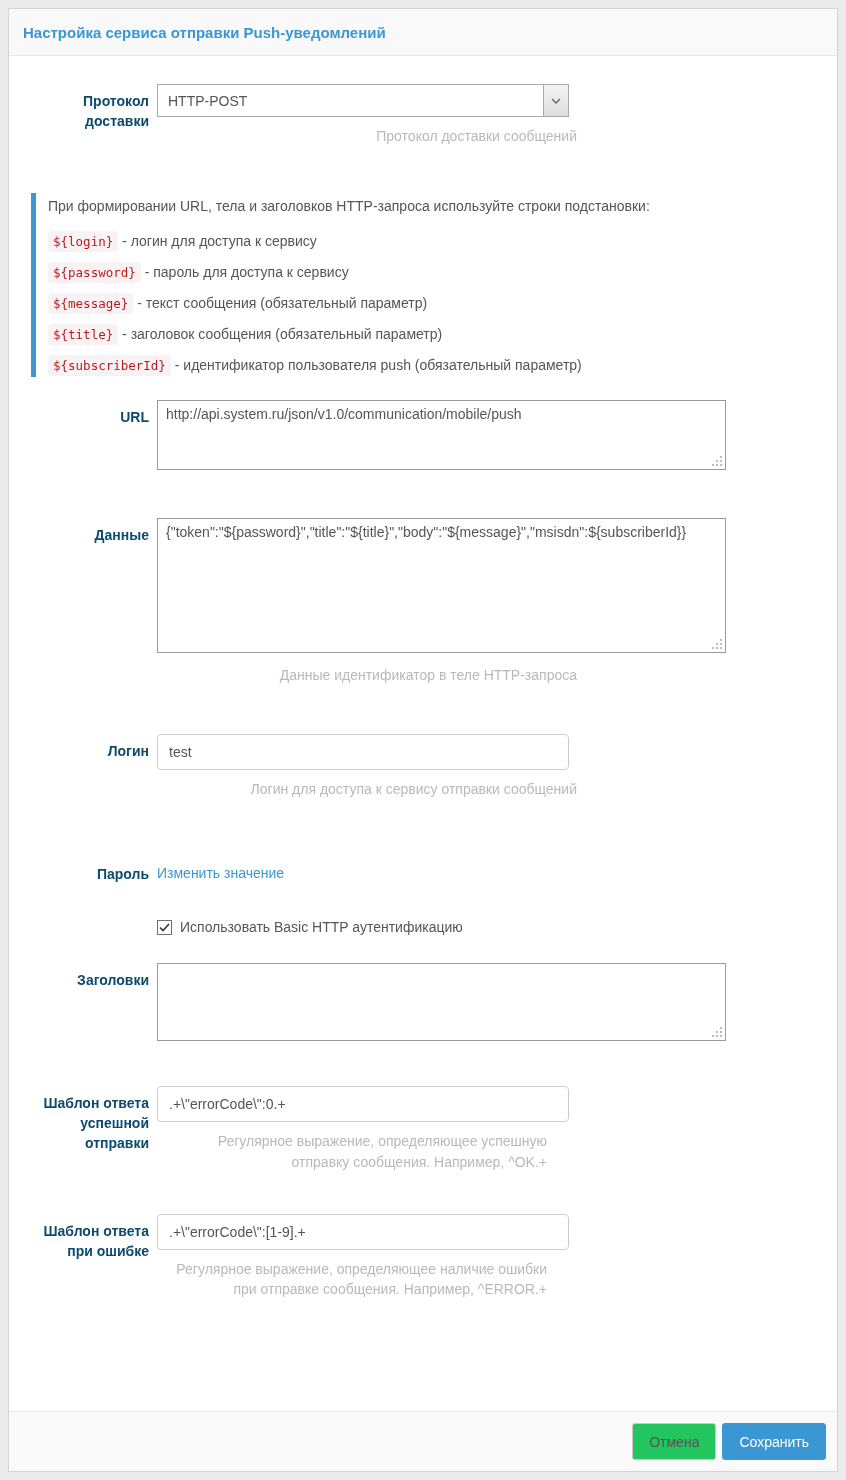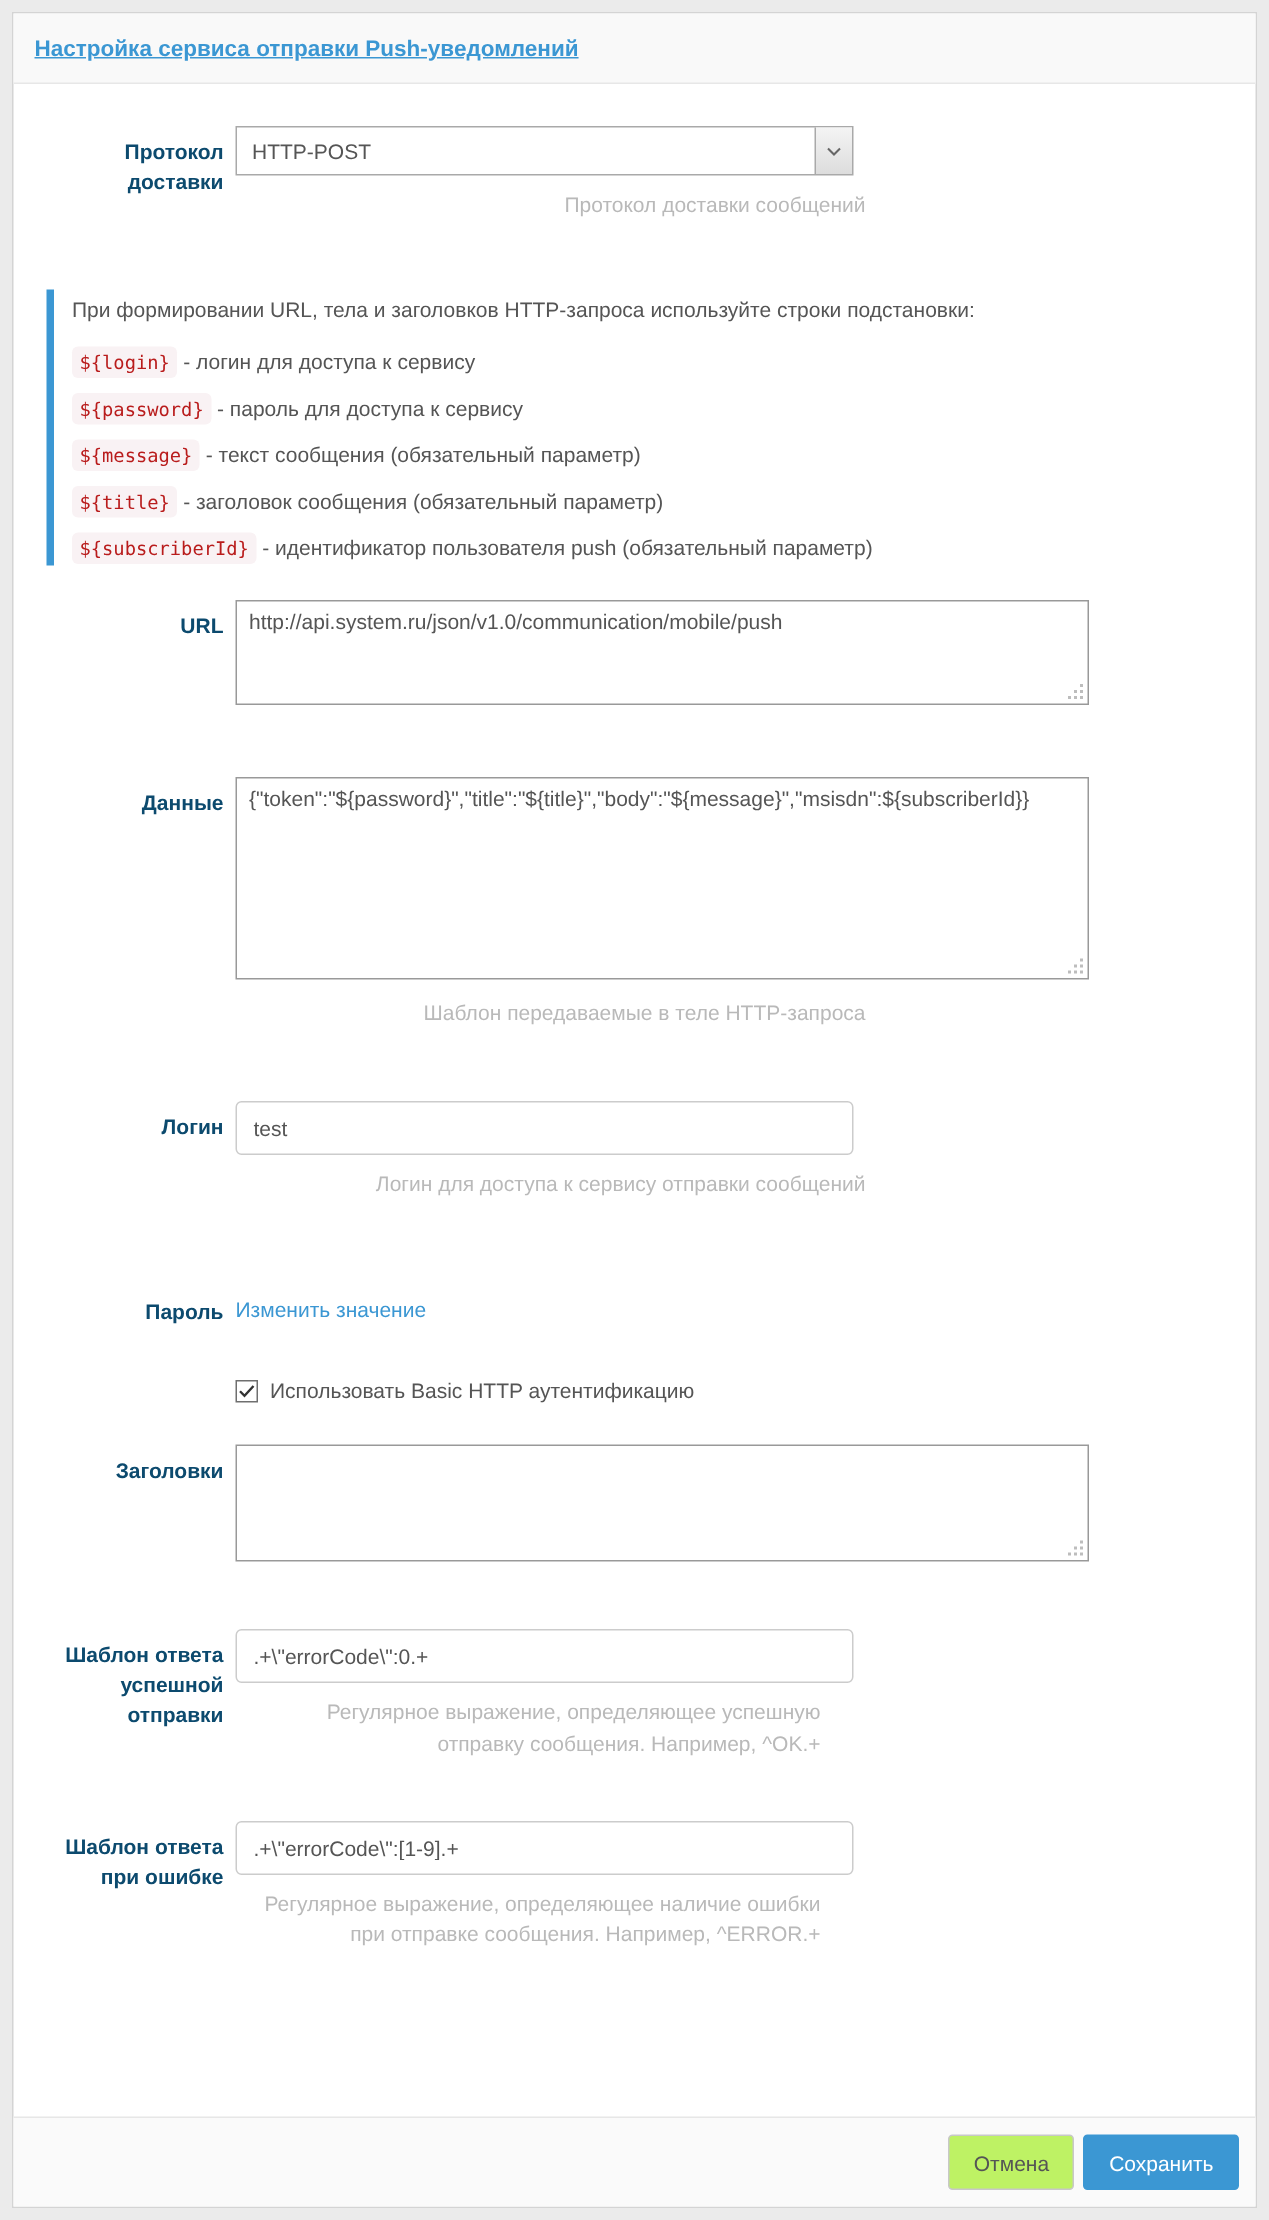--- a/index.html
+++ b/index.html
@@ -24,21 +24,20 @@
     background: #f9f9f9;
     border-bottom: 1px solid #e7e7e7;
     padding: 15px 14px 14px 14px;
     flex: 0 0 auto;
   }
   .panel-title {
     margin: 0;
     font-size: 15px;
     font-weight: bold;
     color: #3b97d3;
-    text-decoration: underline;
   }
   .panel-body { flex: 1 1 auto; padding-top: 28px; }
   .panel-footer {
     flex: 0 0 auto;
     height: 60px;
     background: #fafafa;
     border-top: 1px solid #e7e7e7;
     display: flex;
     justify-content: flex-end;
     align-items: center;
@@ -144,21 +143,21 @@
   .checkbox-label { color: #555; }
   
   .btn {
     height: 37px;
     padding: 0 16px;
     font-family: "Liberation Sans", sans-serif;
     font-size: 14px;
     border-radius: 3px;
     cursor: pointer;
   }
-  .btn-cancel { background: #bef264; border: 1px solid #c8c8c8; color: #555; }
+  .btn-cancel { background: #22c55e; border: 1px solid #c8c8c8; color: #555; }
   .btn-save { background: #3b97d3; border: 1px solid #3b97d3; color: #fff; }
   
   .mt-url { margin-top: 23px; }
   .mt-data { margin-top: 45px; }
   .mt-login { margin-top: 48px; }
   .mt-password { margin-top: 58px; }
   .mt-checkbox { margin-top: 35px; }
   .mt-headers { margin-top: 28px; }
   .mt-success { margin-top: 42px; }
   .mt-error { margin-top: 42px; }
@@ -223,21 +222,21 @@
       </div>
     </div>
 
     <div class="form-row mt-data">
       <div class="flabel">Данные</div>
       <div class="fcontrol">
         <span class="ta-wrap">
           <textarea class="ta-wide" style="height: 135px;" spellcheck="false">{"token":"${password}","title":"${title}","body":"${message}","msisdn":${subscriberId}}</textarea>
           <span class="grip"></span>
         </span>
-        <div class="hint">Шаблон передаваемые в теле HTTP-запроса</div>
+        <div class="hint">Данные идентификатор в теле HTTP-запроса</div>
       </div>
     </div>
 
     <div class="form-row mt-login">
       <div class="flabel">Логин</div>
       <div class="fcontrol">
         <input type="text" class="text-input" spellcheck="false" value="test" style="">
         <div class="hint">Логин для доступа к сервису отправки сообщений</div>
       </div>
     </div>

